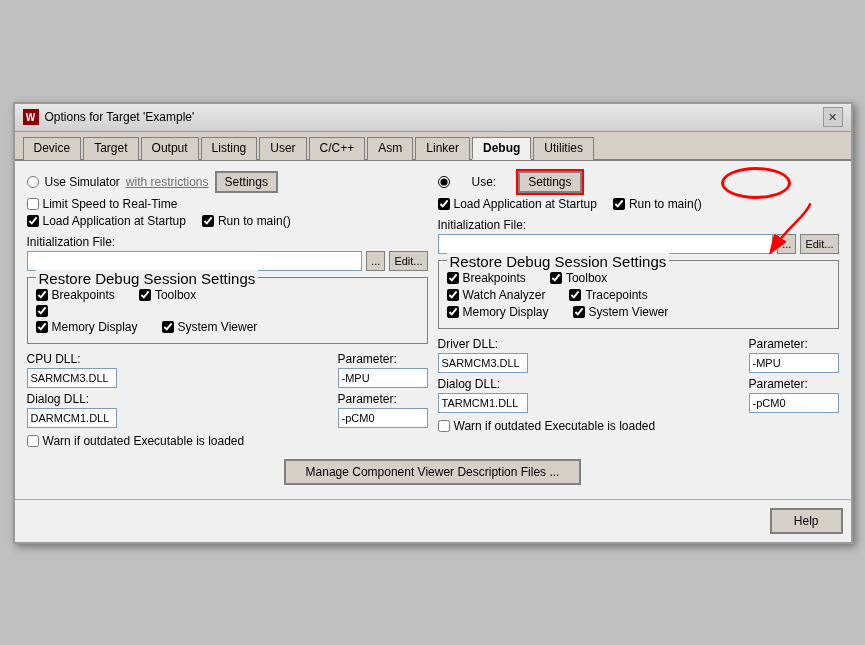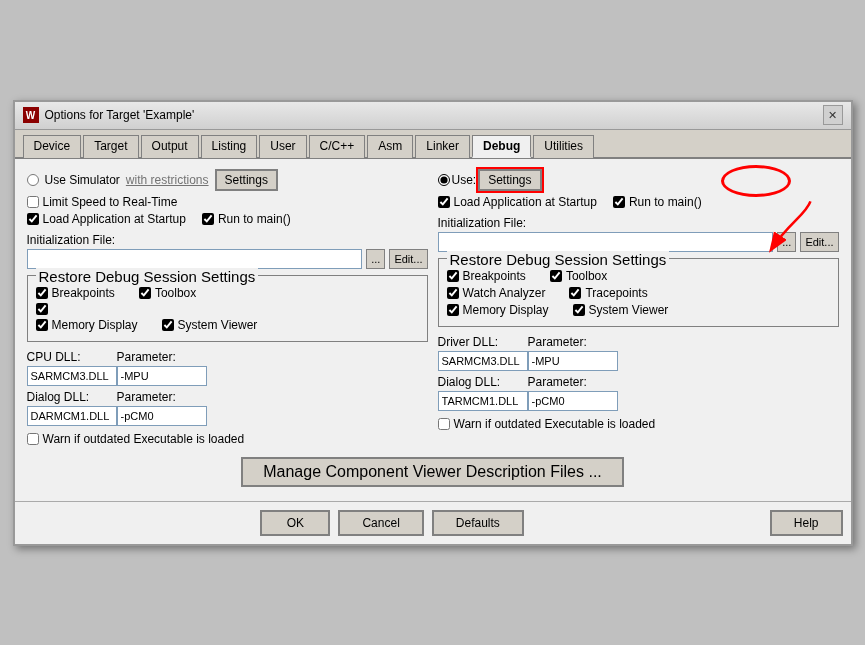--- a/index.html
+++ b/index.html
@@ -204,20 +204,21 @@
 
     .group-content {
       margin-top: 4px;
     }
 
     
     .dll-row {
       display: flex;
       gap: 0;
       margin-bottom: 4px;
+      justify-content: space-between;
     }
 
     .dll-col {
       display: flex;
       flex-direction: column;
       gap: 2px;
     }
 
     .dll-input {
       border: 1px solid #7f9db9;
@@ -225,21 +226,21 @@
       height: 20px;
       padding: 1px 3px;
       font-size: 11px;
       width: 90px;
     }
 
     
     .use-row {
       display: flex;
       align-items: center;
-      gap: 2px;
+      gap: 22px;
       margin-bottom: 4px;
     }
 
     .use-select {
       border: 1px solid #7f9db9;
       background: white;
       height: 20px;
       padding: 1px 2px;
       font-size: 11px;
       flex: 1;
@@ -251,21 +252,21 @@
       display: flex;
       justify-content: center;
       margin: 8px 0 4px;
     }
 
     .manage-btn {
       border: 2px solid #808080;
       background: #d4d0c8;
       padding: 4px 20px;
       cursor: pointer;
-      font-size: 16px;
+      font-size: 12px;
     }
 
     
     .bottom-bar {
       border-top: 1px solid #aaa;
       padding: 8px;
       display: flex;
       justify-content: flex-end;
       gap: 8px;
       background: #f0f0f0;
@@ -540,20 +541,15 @@
         </div>
       </div>
     </div>
 
     <div class="manage-row">
       <button class="manage-btn">Manage Component Viewer Description Files ...</button>
     </div>
   </div>
 
   <div class="bottom-bar">
-    <div class="bottom-bar-inner">
-      <button class="btn-bottom">OK</button>
-      <button class="btn-bottom">Cancel</button>
-      <button class="btn-bottom">Defaults</button>
-    </div>
     <button class="btn-bottom">Help</button>
   </div>
 </div>
 
 </body></html>

